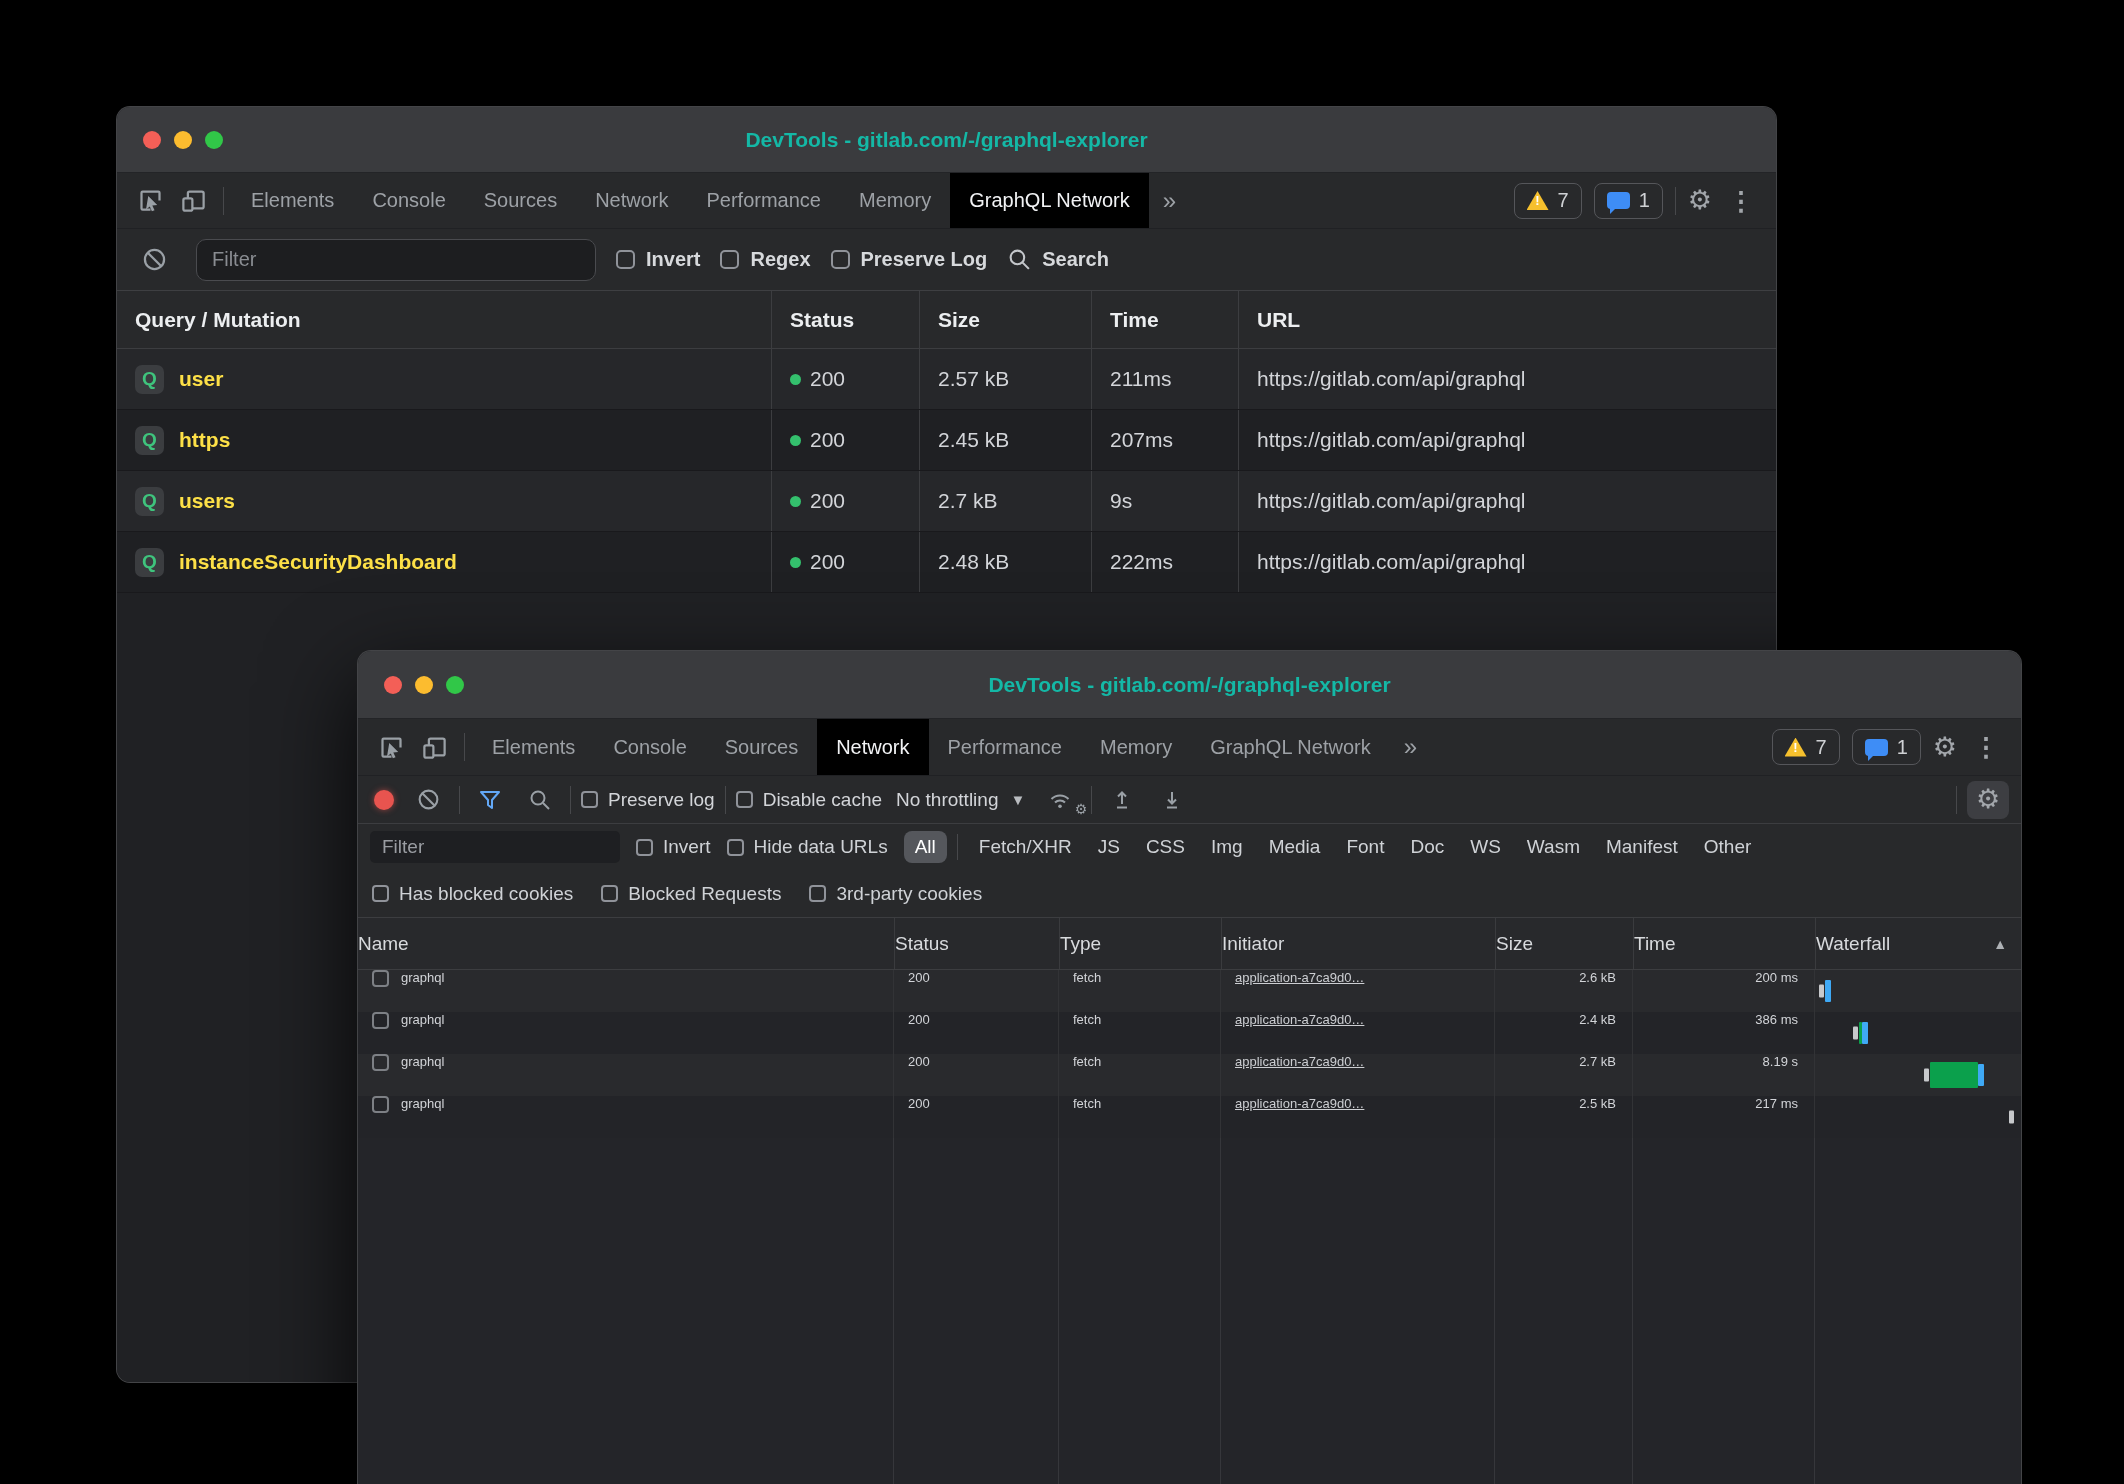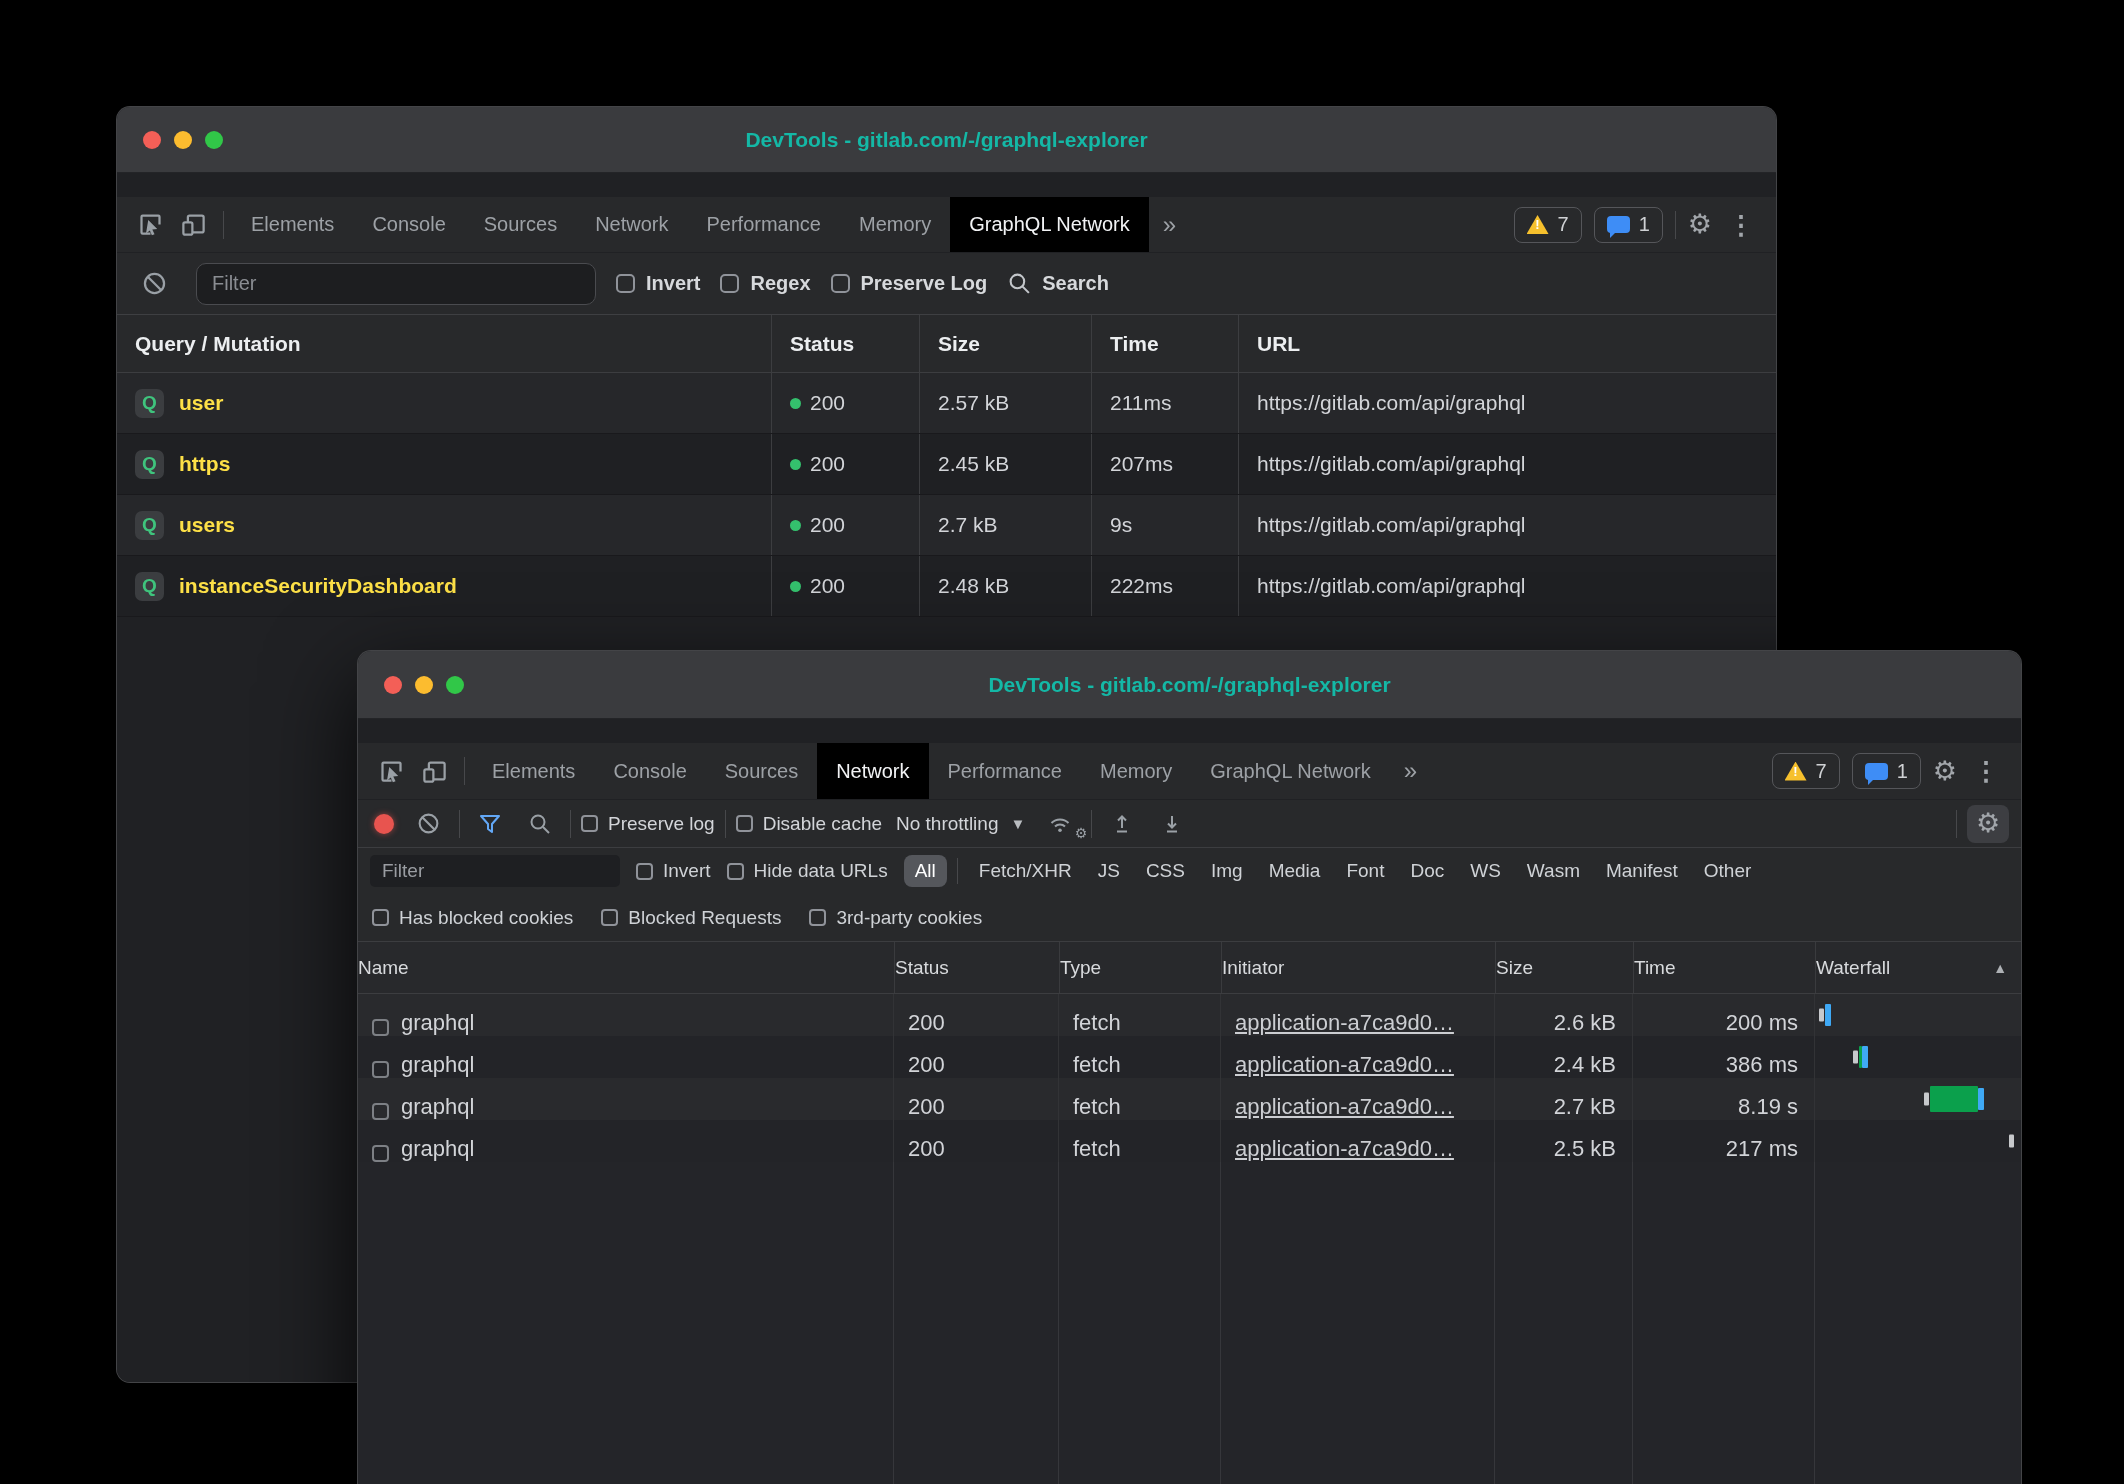--- a/index.html
+++ b/index.html
@@ -20,21 +20,21 @@
   #front-window .titlebar { height:68px; }
   .traffic { position:absolute; left:26px; top:50%; transform:translateY(-50%);
              display:flex; gap:13px; }
   .light { width:18px; height:18px; border-radius:50%; }
   .light.red { background:#f35f57; } .light.yellow { background:#fcbc2f; }
   .light.green { background:#31c748; }
   .win-title { color:#14b8a6; font-size:21px; font-weight:bold; }
 
   
   .tabbar { height:56px; flex:0 0 auto; background:#28292b; display:flex;
-            align-items:stretch; padding-left:12px; border-bottom:1px solid #202124;margin-top:24px; }
+            align-items:stretch; padding-left:12px; border-bottom:1px solid #202124; }
   #front-window .tabbar { height:57px; }
   .tabbar .icon-btn { align-self:center; }
   .tab { display:flex; align-items:center; padding:0 19px; color:#9da1a6;
          font-size:20px; white-space:nowrap; cursor:default; }
   .tab.active { background:#000; color:#f2f3f5; }
   .chev { align-self:center; color:#9da1a6; font-size:24px; padding:0 14px; }
   .right-group { margin-left:auto; display:flex; align-items:center; gap:12px;
                  padding-right:18px; }
   .count-badge { display:flex; align-items:center; gap:9px; height:36px;
                  border:1px solid #55565a; border-radius:8px; padding:0 12px;
@@ -135,22 +135,22 @@
   
   .ft-grid { grid-template-columns:536px 165px 162px 274px 138px 182px 1fr; }
   .ft-header { display:grid; height:52px; flex:0 0 auto; background:#28292c;
                border-bottom:1px solid #3c3d40; }
   .ft-header .hcell { display:flex; align-items:center; 
                color:#d8dadd; font-size:19px; position:relative; }
   .ft-header .hcell + .hcell { border-left:1px solid #3a3b3e; }
   .sort-arrow { position:absolute; right:14px; color:#aeb1b5; font-size:14px; }
   .ft-row { display:grid; height:42px; flex:0 0 auto; }
   .ft-row.odd { background:#292a2d; } .ft-row.even { background:#232428; }
-  .ft-row .cell { display:flex; align-items:flex-end; padding-left:14px;
-                  color:#d2d4d8; font-size:22px; overflow:hidden;
+  .ft-row .cell { display:flex; align-items:flex-start; padding-left:14px;
+                  color:#d2d4d8; font-size:13px; overflow:hidden;
                   border-right:1px solid #323336; }
   .ft-row .cell:last-child { border-right:none; }
   .ft-row .cell.num { justify-content:flex-end; padding-right:16px; }
   .rowcb { width:17px; height:17px; border:2px solid #7d8085; border-radius:4px;
            margin-right:12px; flex:0 0 auto; }
   .init-link { color:#ccced2; text-decoration:underline; white-space:nowrap; }
   .wcell { position:relative; }
   .wseg { position:absolute; top:50%; transform:translateY(-50%);
           border-radius:1px; }
   .wseg.queued { background:#c7c9cc; }

